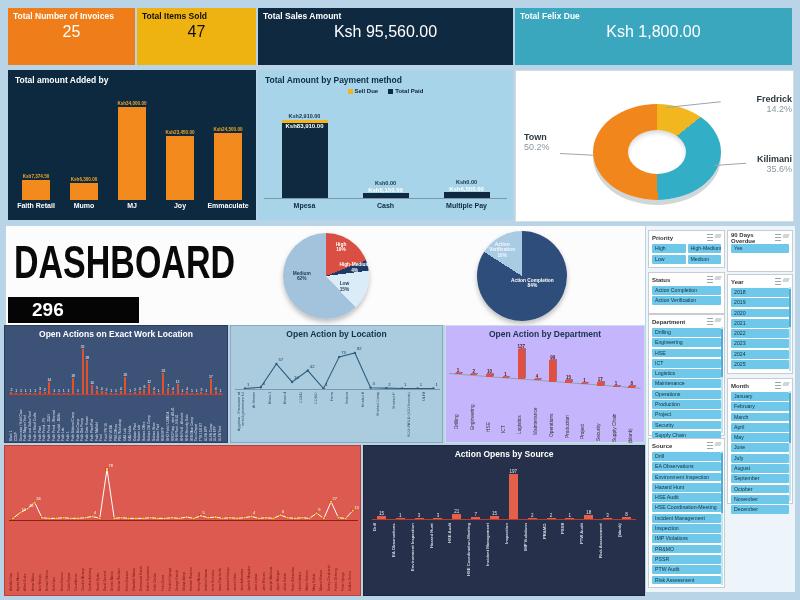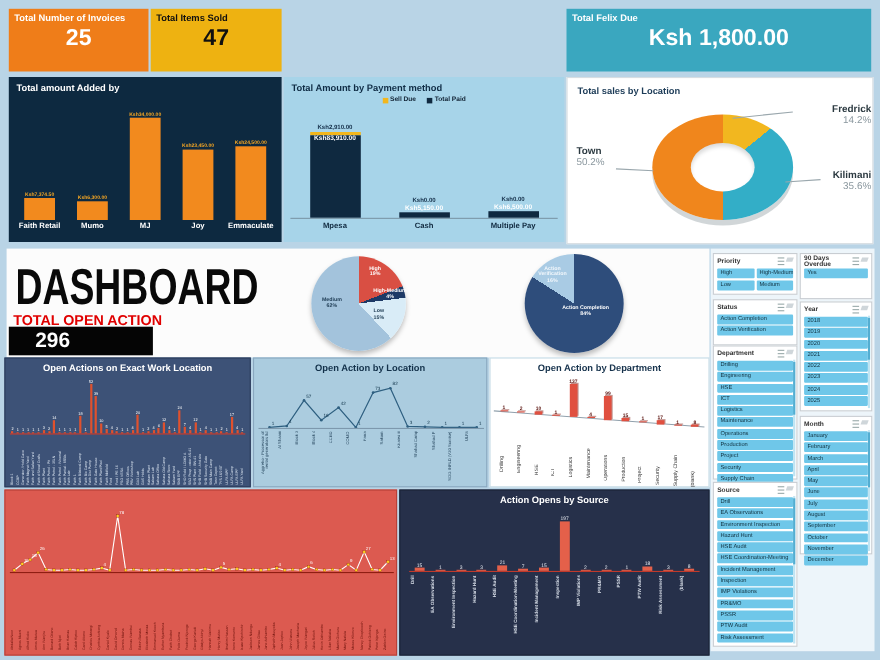--- a/index.html
+++ b/index.html
@@ -2,21 +2,21 @@
 <html><head>
 <meta charset="utf-8">
 <style>
   html,body{margin:0;padding:0;}
   #stage{position:relative;width:800px;height:600px;background:#b9d4e6;
          font-family:"Liberation Sans",sans-serif;overflow:hidden;}
   .abs{position:absolute;}
   
   .kpi{position:absolute;top:8px;height:57px;padding:3px 5px;box-sizing:border-box;}
   .kpi .kt{font-size:8.5px;font-weight:bold;}
-  .kpi .kv{font-size:21px;font-weight:bold;text-align:center;margin-top:2px;}
+  .kpi .kv{font-size:16px;font-weight:normal;text-align:center;margin-top:2px;}
   
   .panel-title{font-size:8.5px;font-weight:bold;}
   
   #chartA{left:8px;top:70px;width:248px;height:150px;background:#0d2940;}
   #chartA .panel-title{color:#fff;padding:5px 0 0 7px;}
   #addedby-bars{position:absolute;left:4px;top:18px;width:240px;height:112px;display:flex;justify-content:space-around;align-items:flex-end;}
   .abar{display:flex;flex-direction:column;align-items:center;justify-content:flex-end;width:44px;}
   .abar .alab{font-size:4.6px;color:#f5a623;font-weight:bold;margin-bottom:1px;white-space:nowrap;}
   .abar .abarfill{width:28px;background:#f28a1e;}
   #addedby-cats{position:absolute;left:4px;top:132px;width:240px;display:flex;justify-content:space-around;}
@@ -71,21 +71,21 @@
   .bchart .bt{position:absolute;left:0;right:0;top:3px;text-align:center;font-size:8.5px;font-weight:bold;}
   .vlab{white-space:nowrap;}
   .vert{writing-mode:vertical-rl;transform:rotate(180deg);overflow:hidden;}
   
   #chartD{left:4px;top:325px;width:224px;height:118px;background:#3d5277;border:1px solid #2c3c5c;}
   #chartD .bt{color:#fff;}
   
   #chartE{left:230px;top:325px;width:213px;height:118px;background:#abccdf;border:1px solid #8aa8c0;}
   #chartE .bt{color:#13314a;}
   
-  #chartF{left:445px;top:325px;width:200px;height:118px;background:#ffffff;border:1px solid #cadee8;}
+  #chartF{left:445px;top:325px;width:200px;height:118px;background:#c4b5fd;border:1px solid #cadee8;}
   #chartF .bt{color:#16324c;}
   
   #chartG{left:4px;top:445px;width:357px;height:151px;background:#dc5a50;border:1px solid #b84038;}
   #chartG .bt{color:#ffe3de;}
   
   #chartH{left:363px;top:445px;width:282px;height:151px;background:#26304a;border:1px solid #1b2438;}
   #chartH .bt{color:#fff;}
 </style>
 </head>
 <body>
@@ -93,20 +93,24 @@
 <div id="stage">
 
   <div class="kpi" style="left: 8px; width: 127px; background: rgb(239, 125, 25); color: rgb(255, 255, 255);">
     <div class="kt">Total Number of Invoices</div>
     <div class="kv">25</div>
   </div>
   <div class="kpi" style="left: 137px; width: 119px; background: rgb(238, 178, 17); color: rgb(16, 16, 16);">
     <div class="kt">Total Items Sold</div>
     <div class="kv">47</div>
   </div>
+  <div class="kpi" style="left: 258px; width: 255px; background: rgb(15, 41, 64); color: rgb(255, 255, 255);">
+    <div class="kt">Total Sales Amount</div>
+    <div class="kv">Ksh 95,560.00</div>
+  </div>
   <div class="kpi" style="left: 515px; width: 277px; background: rgb(58, 167, 191); color: rgb(255, 255, 255);">
     <div class="kt">Total Felix Due</div>
     <div class="kv">Ksh 1,800.00</div>
   </div>
 
   <div id="chartB" class="abs">
     <div class="panel-title">Total Amount  by Payment method</div>
     <div id="pay-legend">
       <div class="lgitem">
           <div class="lgsw" style="background: rgb(242, 182, 28);"></div>
@@ -171,40 +175,38 @@
     <div id="addedby-cats">
         <div>Faith Retail</div>
         <div>Mumo</div>
         <div>MJ</div>
         <div>Joy</div>
         <div>Emmaculate</div>
       </div>
   </div>
 
   <div id="chartC" class="abs">
-    <div class="panel-title">Total sales by Location</div>
     <div id="donut" style="background: conic-gradient(rgb(242, 183, 31) 0%, rgb(242, 183, 31) 14.2%, rgb(51, 174, 199) 14.2%, rgb(51, 174, 199) 49.8%, rgb(240, 134, 28) 49.8%, rgb(240, 134, 28) 100%);"></div>
     <div id="donut-hole"></div>
     <div class="dline" style="left:150px;top:36px;width:55px;transform:rotate(-6deg);"></div>
     <div class="dline" style="left:44px;top:82px;width:34px;transform:rotate(3deg);"></div>
     <div class="dline" style="left:198px;top:94px;width:32px;transform:rotate(-4deg);"></div>
     <div class="dlab" style="left:200px;top:24px;width:76px;text-align:right;">
       <b>Fredrick</b><br><span>14.2%</span>
     </div>
     <div class="dlab" style="left:8px;top:62px;">
       <b>Town</b><br><span>50.2%</span>
     </div>
     <div class="dlab" style="left:204px;top:84px;width:72px;text-align:right;">
       <b>Kilimani</b><br><span>35.6%</span>
     </div>
   </div>
 
   <div id="midband" class="abs"></div>
   <div id="dash-title" class="abs">DASHBOARD</div>
-  <div id="open-label" class="abs">TOTAL OPEN ACTION</div>
   <div id="open-box" class="abs">296</div>
 
   <div class="pie" id="pie1" style="left: 283px; top: 233px; width: 86px; height: 86px; background: conic-gradient(rgb(217, 79, 67) 0%, rgb(217, 79, 67) 19%, rgb(30, 58, 102) 19%, rgb(30, 58, 102) 23%, rgb(217, 236, 247) 23%, rgb(217, 236, 247) 38%, rgb(163, 195, 220) 38%, rgb(163, 195, 220) 100%);">
     <div class="plab" style="left: 50%; top: 10%; width: 30px; color: rgb(255, 255, 255);">
       <span>High</span><br><span>19%</span>
     </div>
     <div class="plab" style="left: 60%; top: 34%; width: 40px; color: rgb(255, 255, 255);">
       <span>High-Medium</span><br><span>4%</span>
     </div>
     <div class="plab" style="left: 54%; top: 56%; width: 30px; color: rgb(29, 58, 82);">

